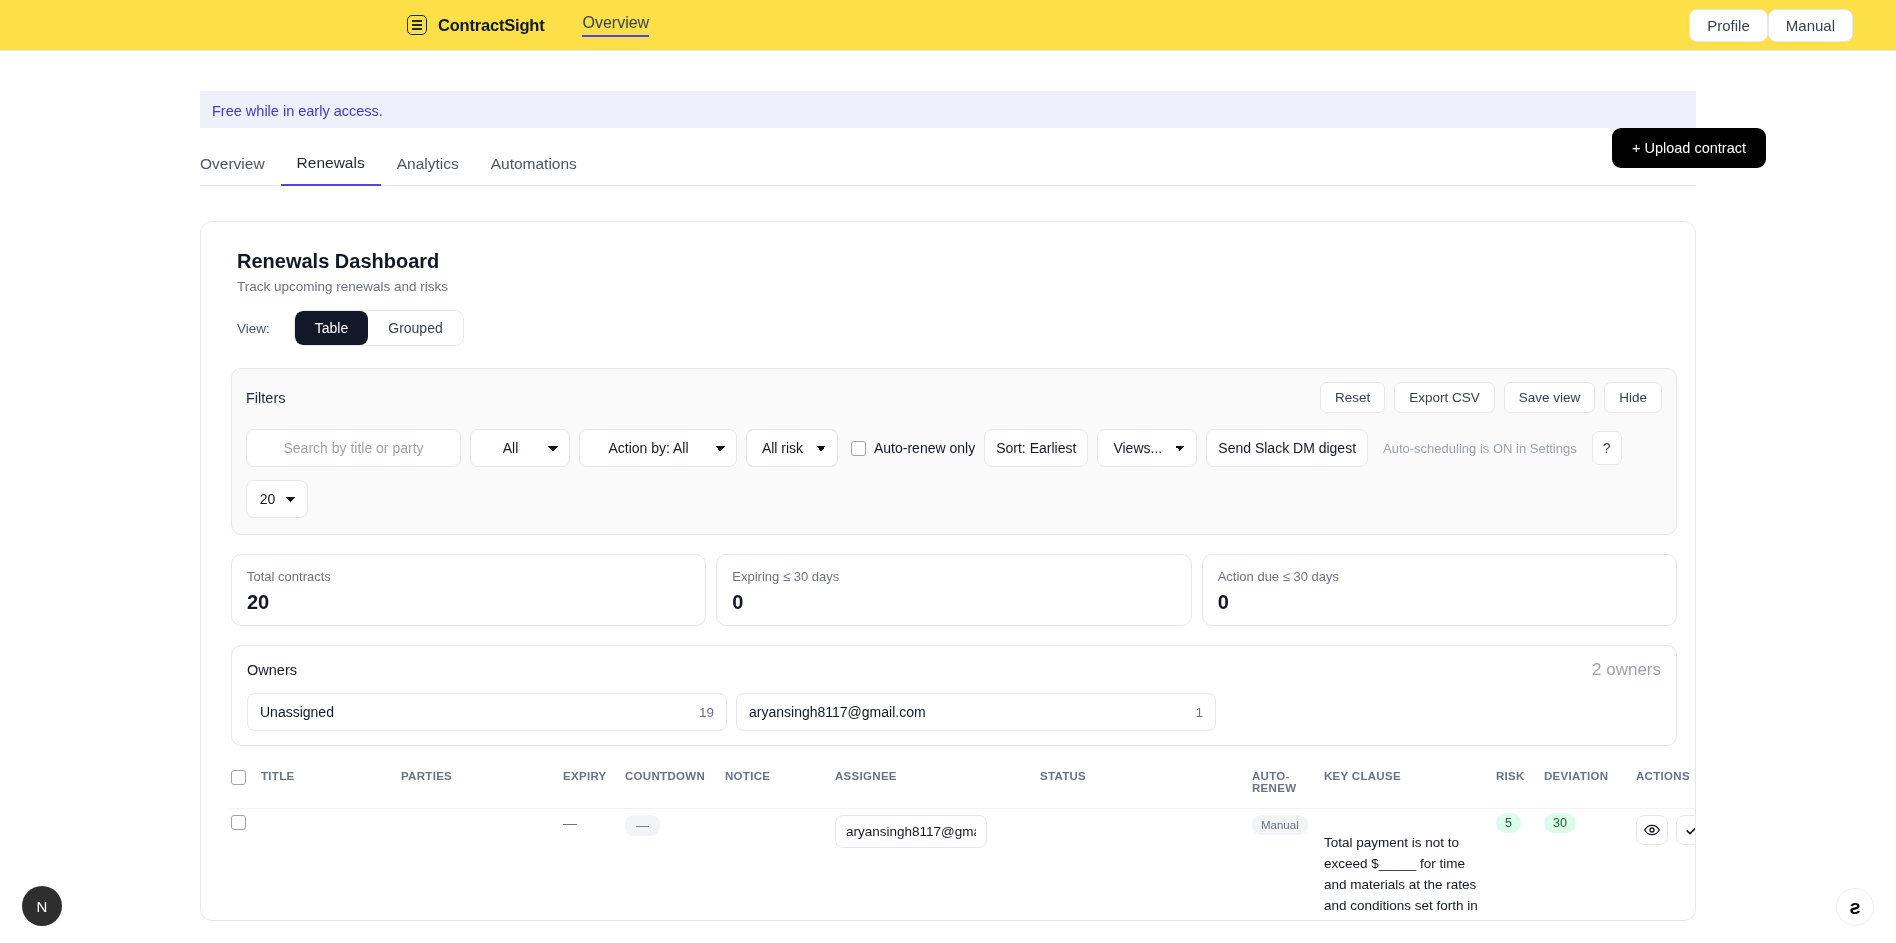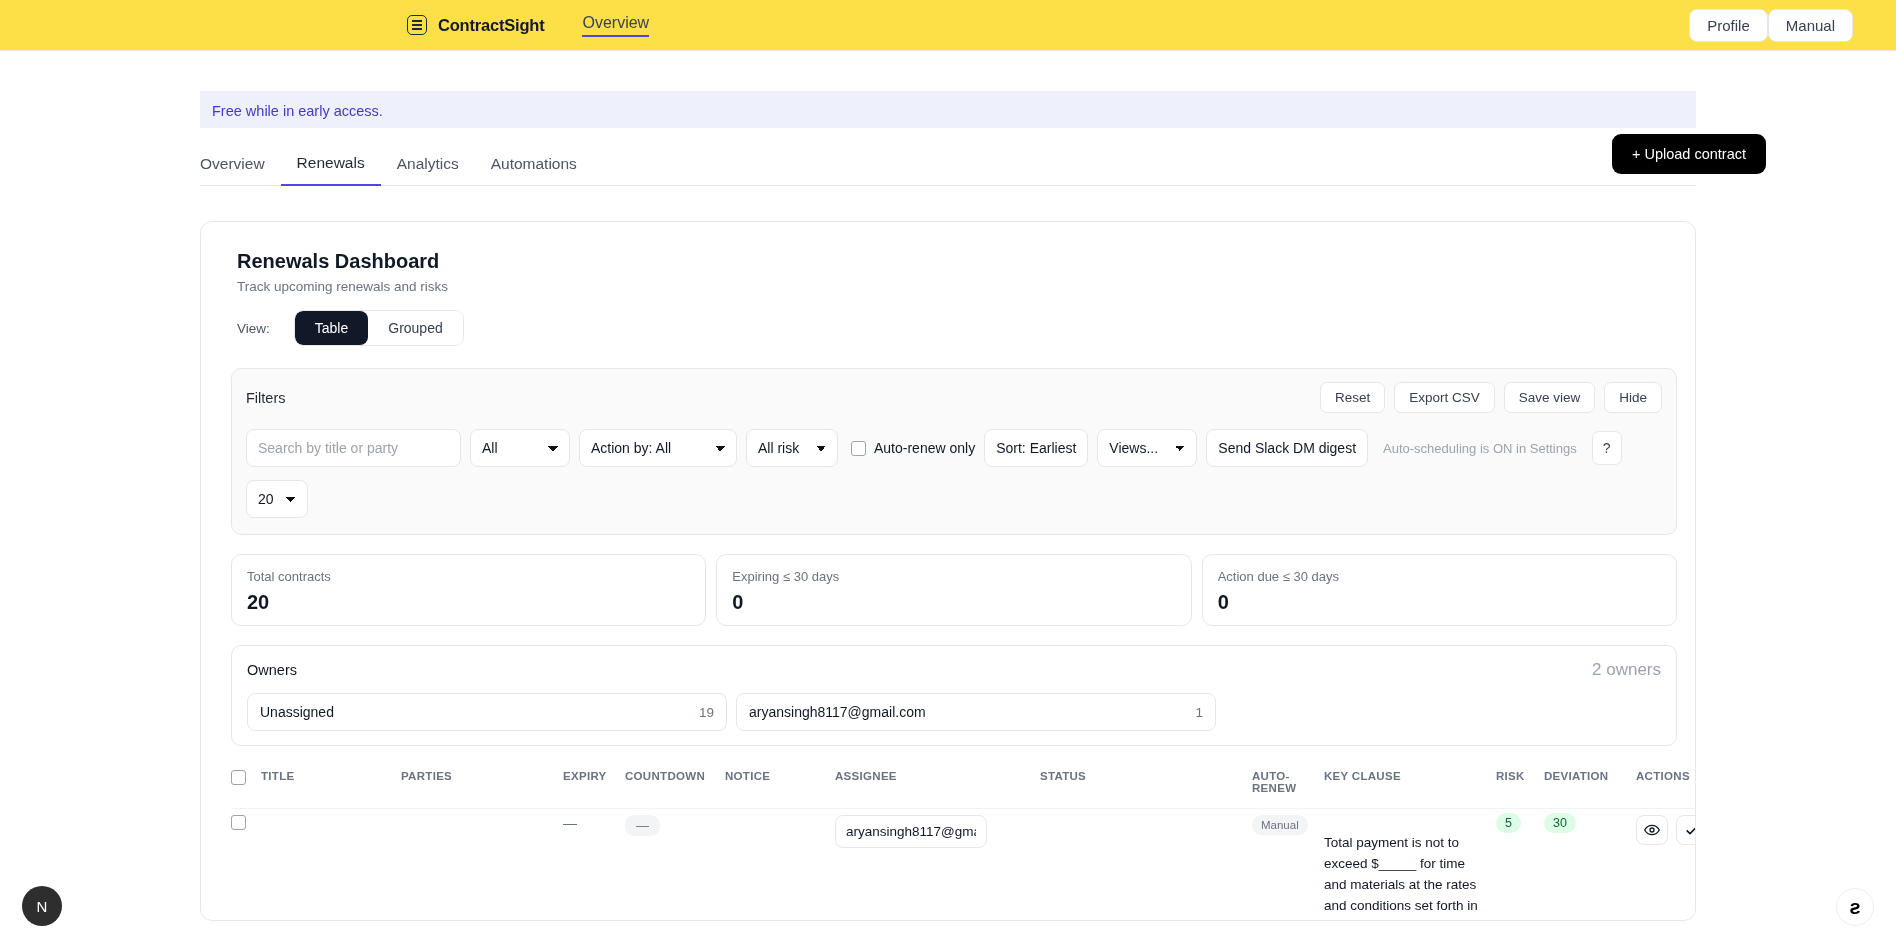--- a/index.html
+++ b/index.html
@@ -63,21 +63,21 @@
     border-bottom: 1px solid #e5e7eb;
     gap: 0;
   }
   .tab {
     font-size: 15.5px; color: #4b5563;
     padding: 0 16px 12px 16px; cursor: pointer;
   }
   .tab:first-child { padding-left: 0; }
   .tab.active { color: #1f2937; border-bottom: 2px solid #4f46e5; margin-bottom: -1px; }
   .upload-btn {
-    position: absolute; right: -70px; bottom: 11px;
+    position: absolute; right: -70px; bottom: 17px;
     background: #000; color: #fff; border: none; border-radius: 9px;
     font-size: 14.5px; padding: 12px 20px; cursor: pointer;
     font-family: "Liberation Sans", sans-serif; font-weight: 400;
   }
 
   .card {
     margin: 35px 200px 0 200px;
     border: 1px solid #e5e7eb;
     border-radius: 12px;
     background: #fff;
@@ -117,20 +117,21 @@
     font-family: "Liberation Sans", sans-serif;
   }
   .filters-row {
     display: flex; align-items: center; gap: 9px; margin-top: 16px; flex-wrap: wrap;
   }
   .txt-input, .sel, .plain-btn {
     border: 1px solid #e5e7eb; background: #fff; border-radius: 8px;
     font-size: 14px; color: #111827; padding: 9px 11px;
     font-family: "Liberation Sans", sans-serif;
     height: 38px;
+    text-align: center;
   }
   .txt-input { width: 215px; }
   .txt-input::placeholder { color: #9ca3af; }
   .sel { appearance: none; padding-right: 30px; cursor: pointer;
     background-image: linear-gradient(45deg, transparent 50%, #111 50%), linear-gradient(135deg, #111 50%, transparent 50%);
     background-position: calc(100% - 16px) 16px, calc(100% - 11px) 16px;
     background-size: 5px 5px, 5px 5px; background-repeat: no-repeat; }
   .sel-all { width: 100px; }
   .sel-action { width: 158px; }
   .sel-risk { width: 92px; }

